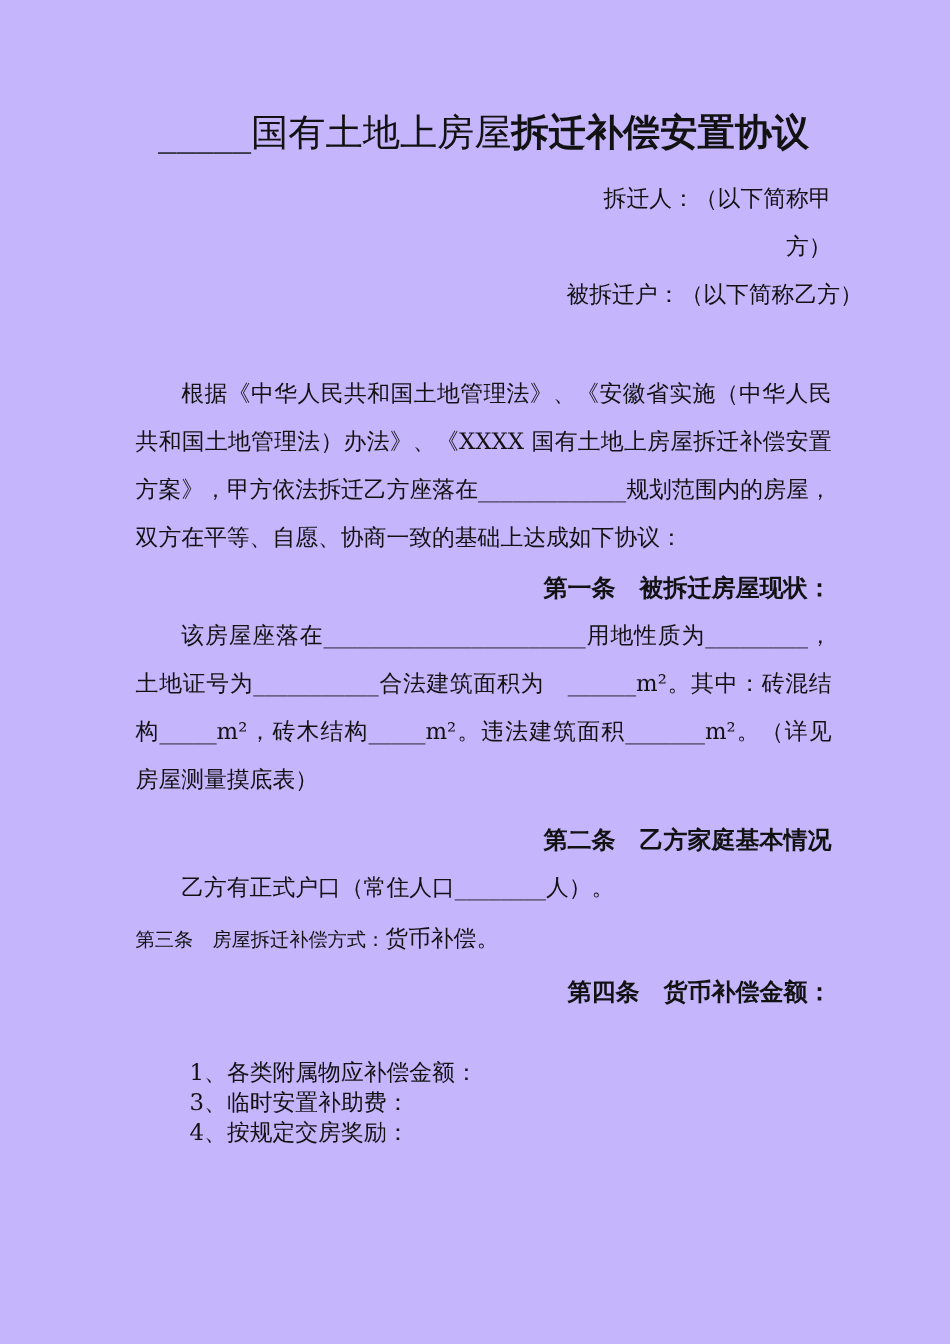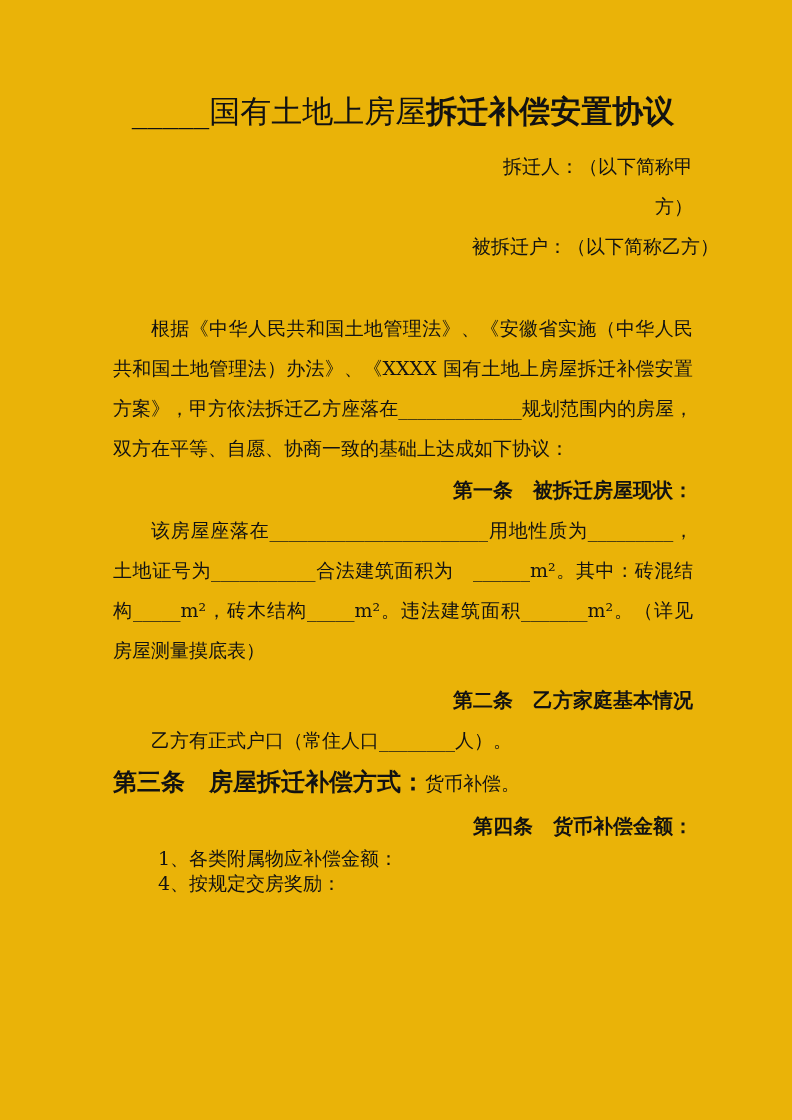--- a/index.html
+++ b/index.html
@@ -2,21 +2,21 @@
 <html><head>
 <meta charset="utf-8">
 <style>
   html, body { margin: 0; padding: 0; background: #ffffff; }
   .page {
     position: relative;
     width: 792px;
     height: 1120px;
     box-sizing: border-box;
     padding: 88px 99px 0 113px;
-    background: #eab308;
+    background: #c4b5fd;
     color: #121212;
     font-family: "DejaVu Serif", "Liberation Serif", serif;
     font-size: 19px;
     overflow: hidden;
   }
   .title {
     font-size: 31px;
     line-height: 46px;
     text-align: center;
     white-space: nowrap;
@@ -46,24 +46,24 @@
     font-size: 20px;
     line-height: 40px;
     margin: 2px 0 0 0;
     text-align: right;
   }
   .gap2 { margin-top: 10px; }
   .gap3 { margin-top: 3px; }
   .h3line { margin: 2px 0 0 0; line-height: 40px; }
   .art-h-inline {
     font-family: "DejaVu Sans", "Liberation Sans", sans-serif;
-    font-weight: 700;
-    font-size: 24px;
+    font-weight: 400;
+    font-size: 16px;
   }
-  .list { padding-left: 45px; }
+  .list { padding-left: 45px; margin-top: 36px; }
   .li { line-height: 25px; }
   .cont { padding-left: 19px; }
 </style>
 </head>
 <body>
 
 <div class="page">
 
   <div class="title"><span class="t-blank">_____</span><span class="t-reg">国有土地上房屋</span><span class="t-bold">拆迁补偿安置协议</span></div>
 
@@ -87,16 +87,17 @@
   <p class="para indent">该房屋座落在_______________________用地性质为_________，土地证号为___________合法建筑面积为　______m²。其中：砖混结构_____m²，砖木结构_____m²。违法建筑面积_______m²。（详见房屋测量摸底表）</p>
 
   <h2 class="art-h gap2">第二条　乙方家庭基本情况</h2>
   <p class="para indent">乙方有正式户口（常住人口________人）。</p>
 
   <p class="h3line"><span class="art-h-inline">第三条　房屋拆迁补偿方式：</span><span>货币补偿。</span></p>
 
   <h2 class="art-h gap3">第四条　货币补偿金额：</h2>
   <div class="list">
     <div class="li">1、各类附属物应补偿金额：</div>
+    <div class="li">3、临时安置补助费：</div>
     <div class="li">4、按规定交房奖励：</div>
   </div>
 
 </div>
 
 </body></html>

